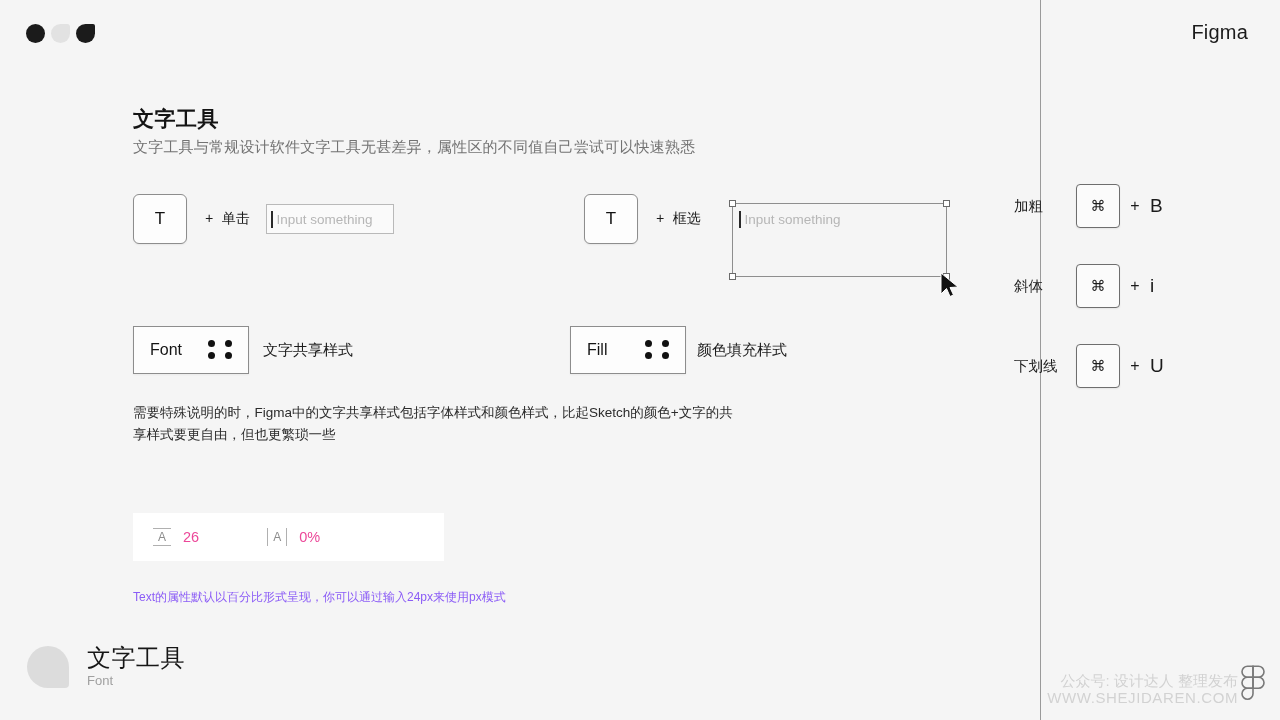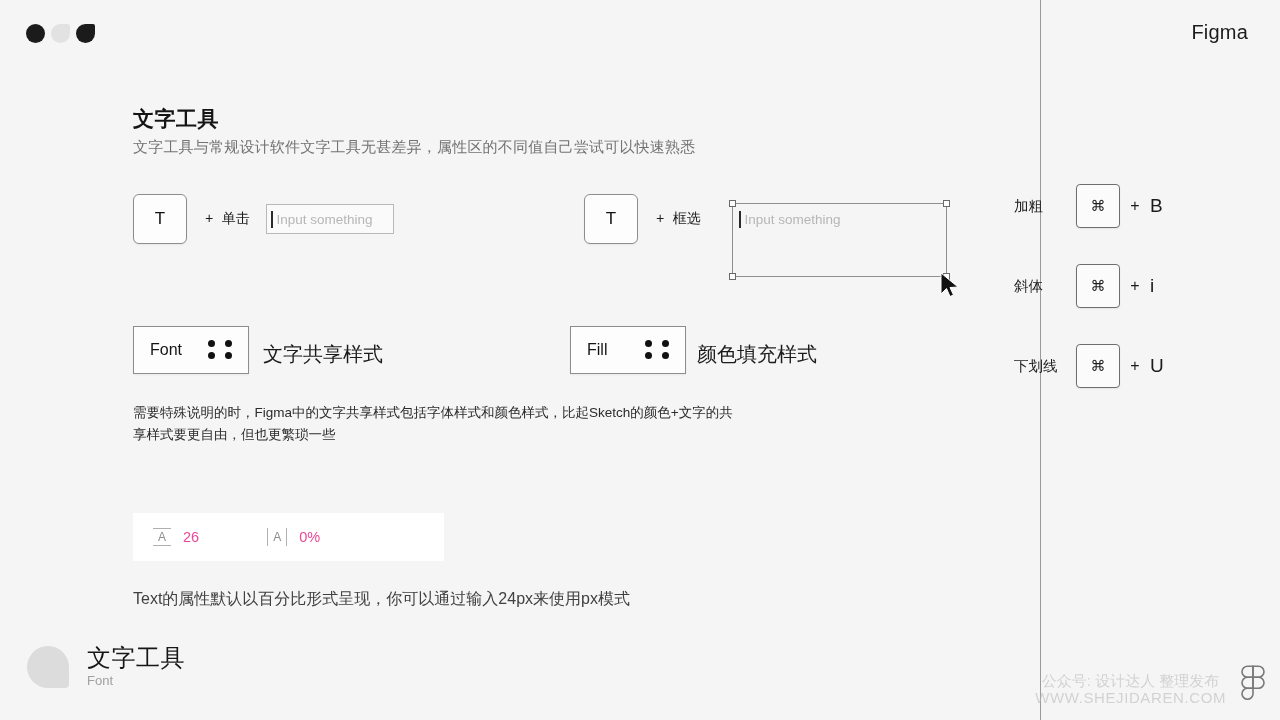--- a/index.html
+++ b/index.html
@@ -199,21 +199,21 @@
     gap: 5px 10px;
   }
   .dotgrid i {
     display: block;
     width: 7px; height: 7px;
     background: #111;
     border-radius: 50%;
   }
   .chip-note {
     position: absolute;
-    font-size: 20px;
+    font-size: 15px;
     color: #1b1b1b;
   }
   .note-font { left: 263px; top: 341px; }
   .note-fill { left: 697px; top: 341px; }
 
   .para {
     position: absolute;
     left: 133px; top: 402px;
     width: 600px;
     font-size: 13.5px;
@@ -268,22 +268,22 @@
     content: "";
     position: absolute; top: 0; width: 1px; height: 18px;
     background: #b0b0b0;
   }
   .ico-spacing::before { left: 0; }
   .ico-spacing::after  { right: 0; }
 
   .footnote {
     position: absolute;
     left: 133px; top: 589px;
-    font-size: 16px;
-    color: #404040;
+    font-size: 12px;
+    color: #8b5cf6;
   }
 
   
   .footer {
     position: absolute;
     left: 27px; top: 645px;
     display: flex;
     align-items: center;
   }
   .footer-mark {
@@ -307,21 +307,21 @@
   }
 
   
   .watermark {
     position: absolute;
     right: 14px; bottom: 14px;
     display: flex;
     align-items: flex-end;
     opacity: .55;
   }
-  .wm-lines { text-align: center; margin-right: 14px; }
+  .wm-lines { text-align: right; margin-right: 2px; }
   .wm-l1 {
     font-size: 15px;
     color: #b6b6b6;
     line-height: 18px;
     white-space: nowrap;
   }
   .wm-l2 {
     font-size: 15px;
     color: #b6b6b6;
     letter-spacing: .6px;

